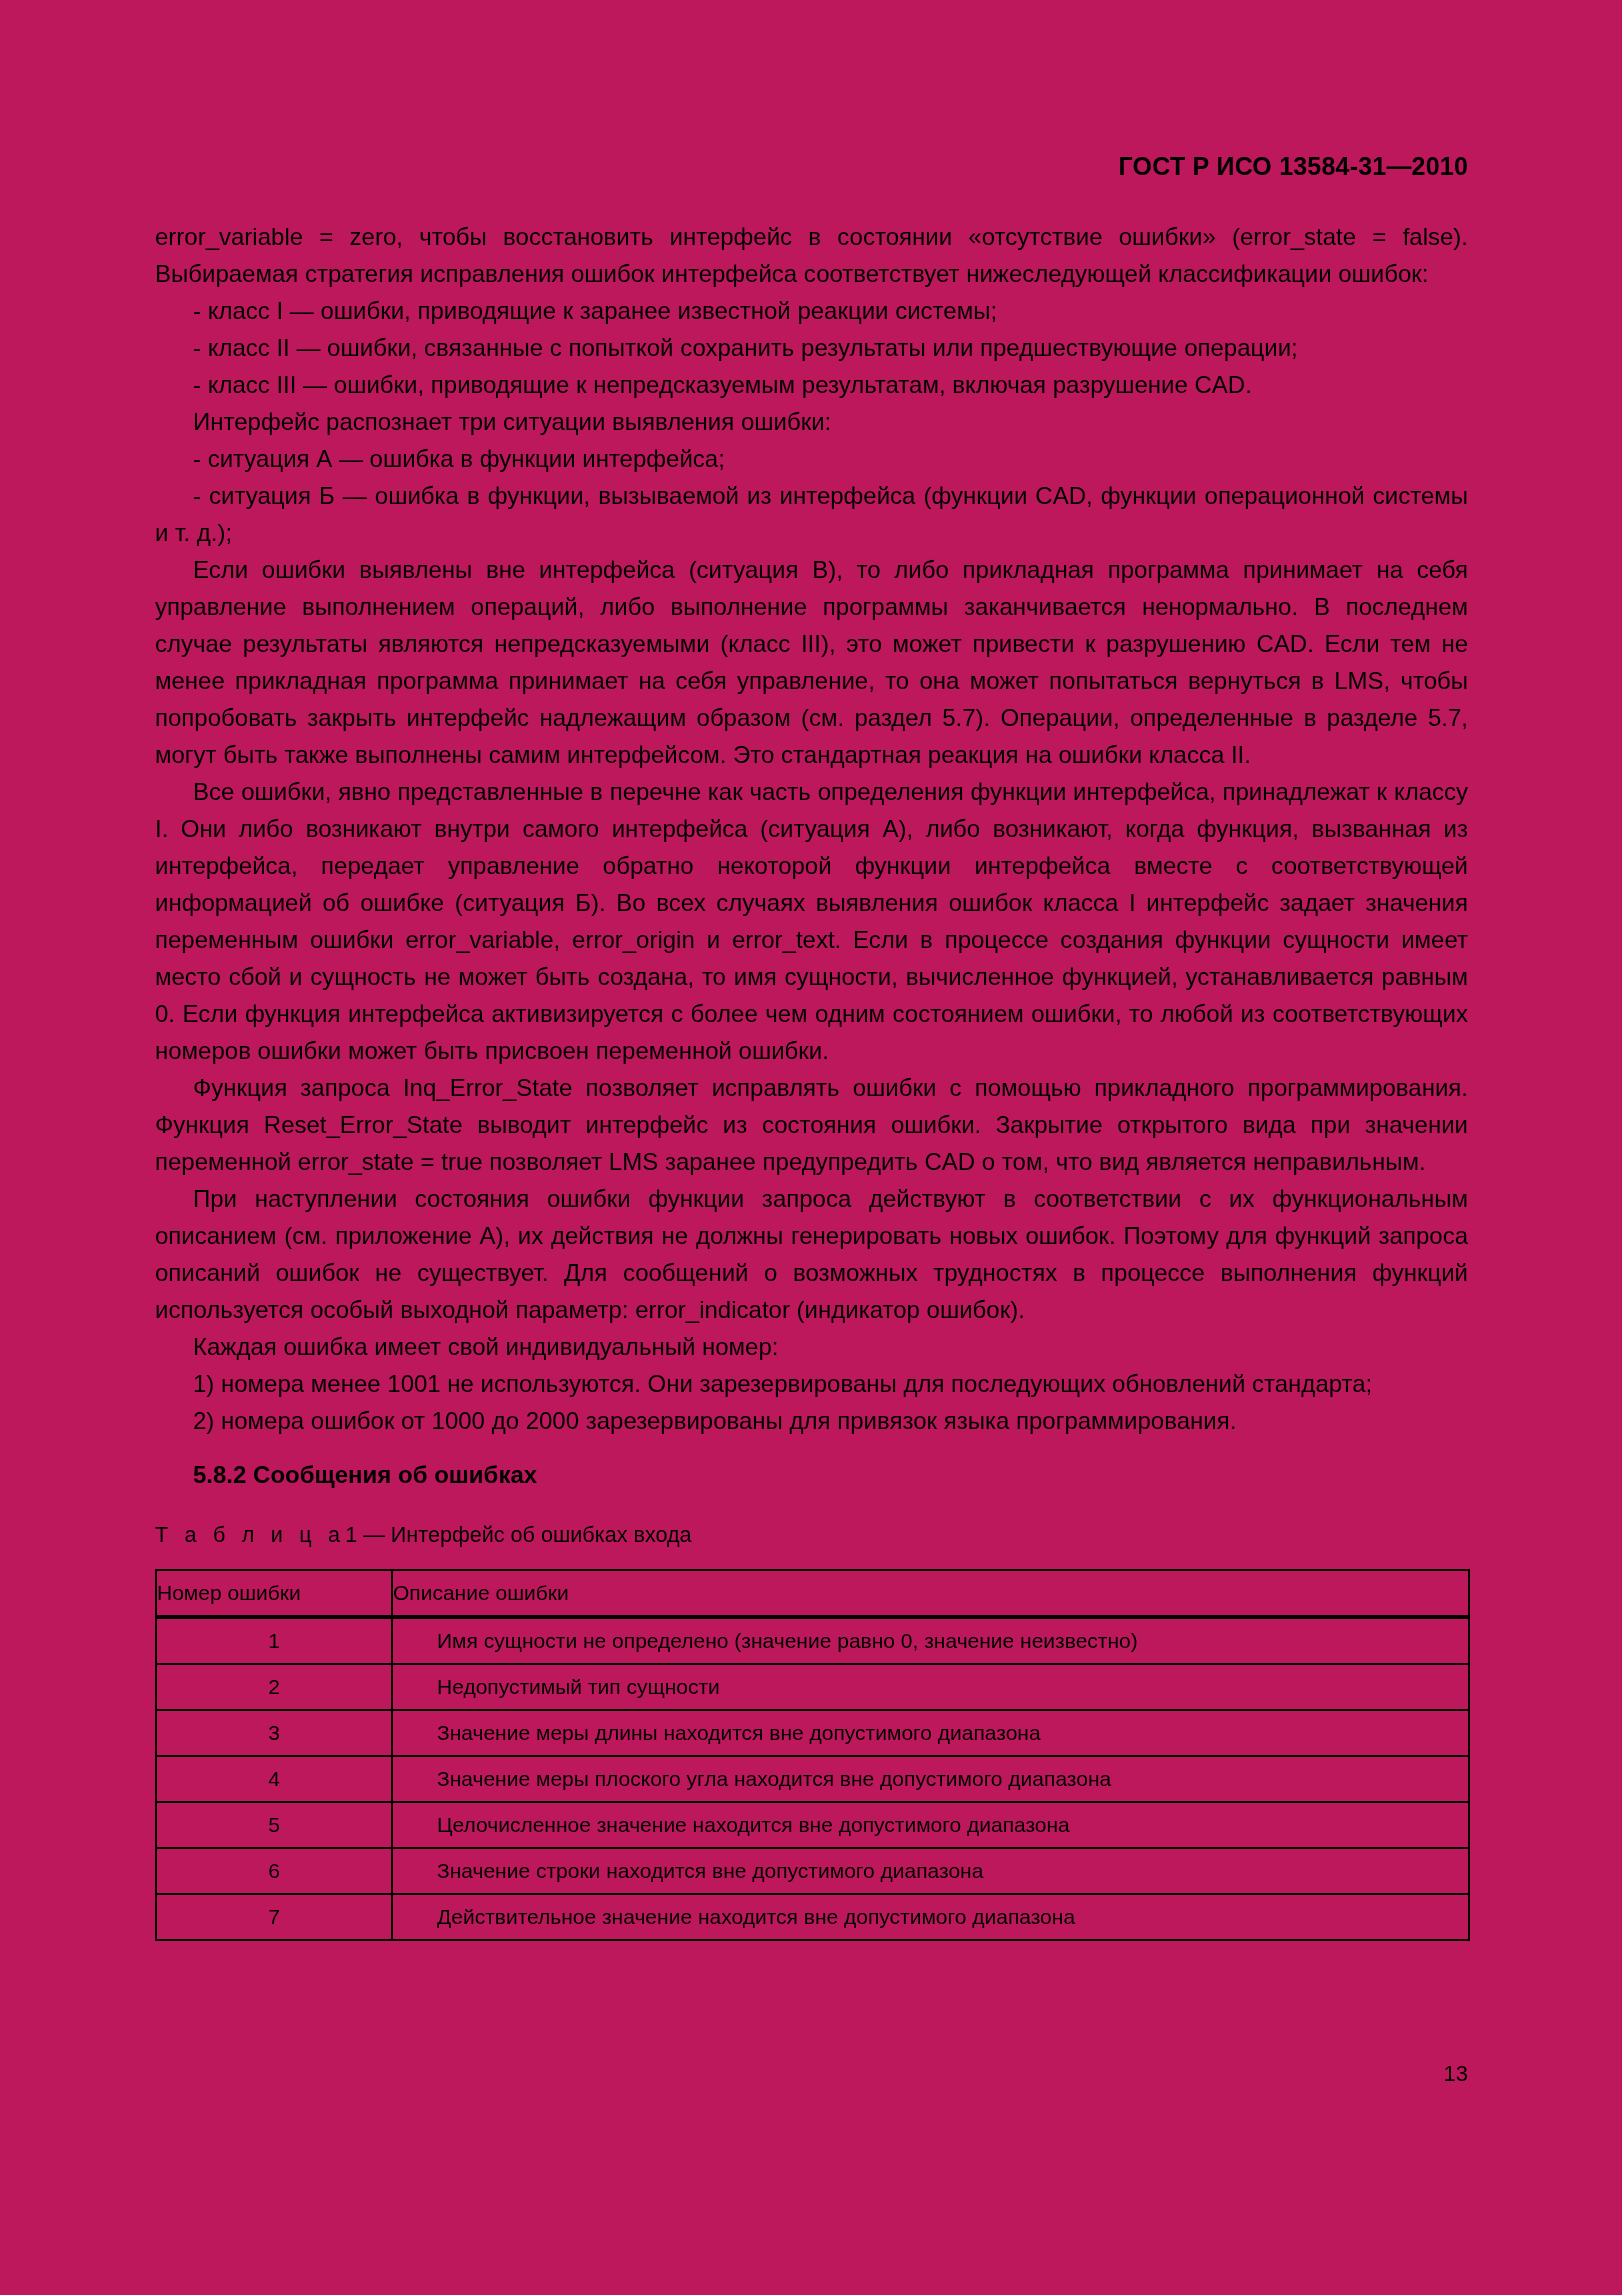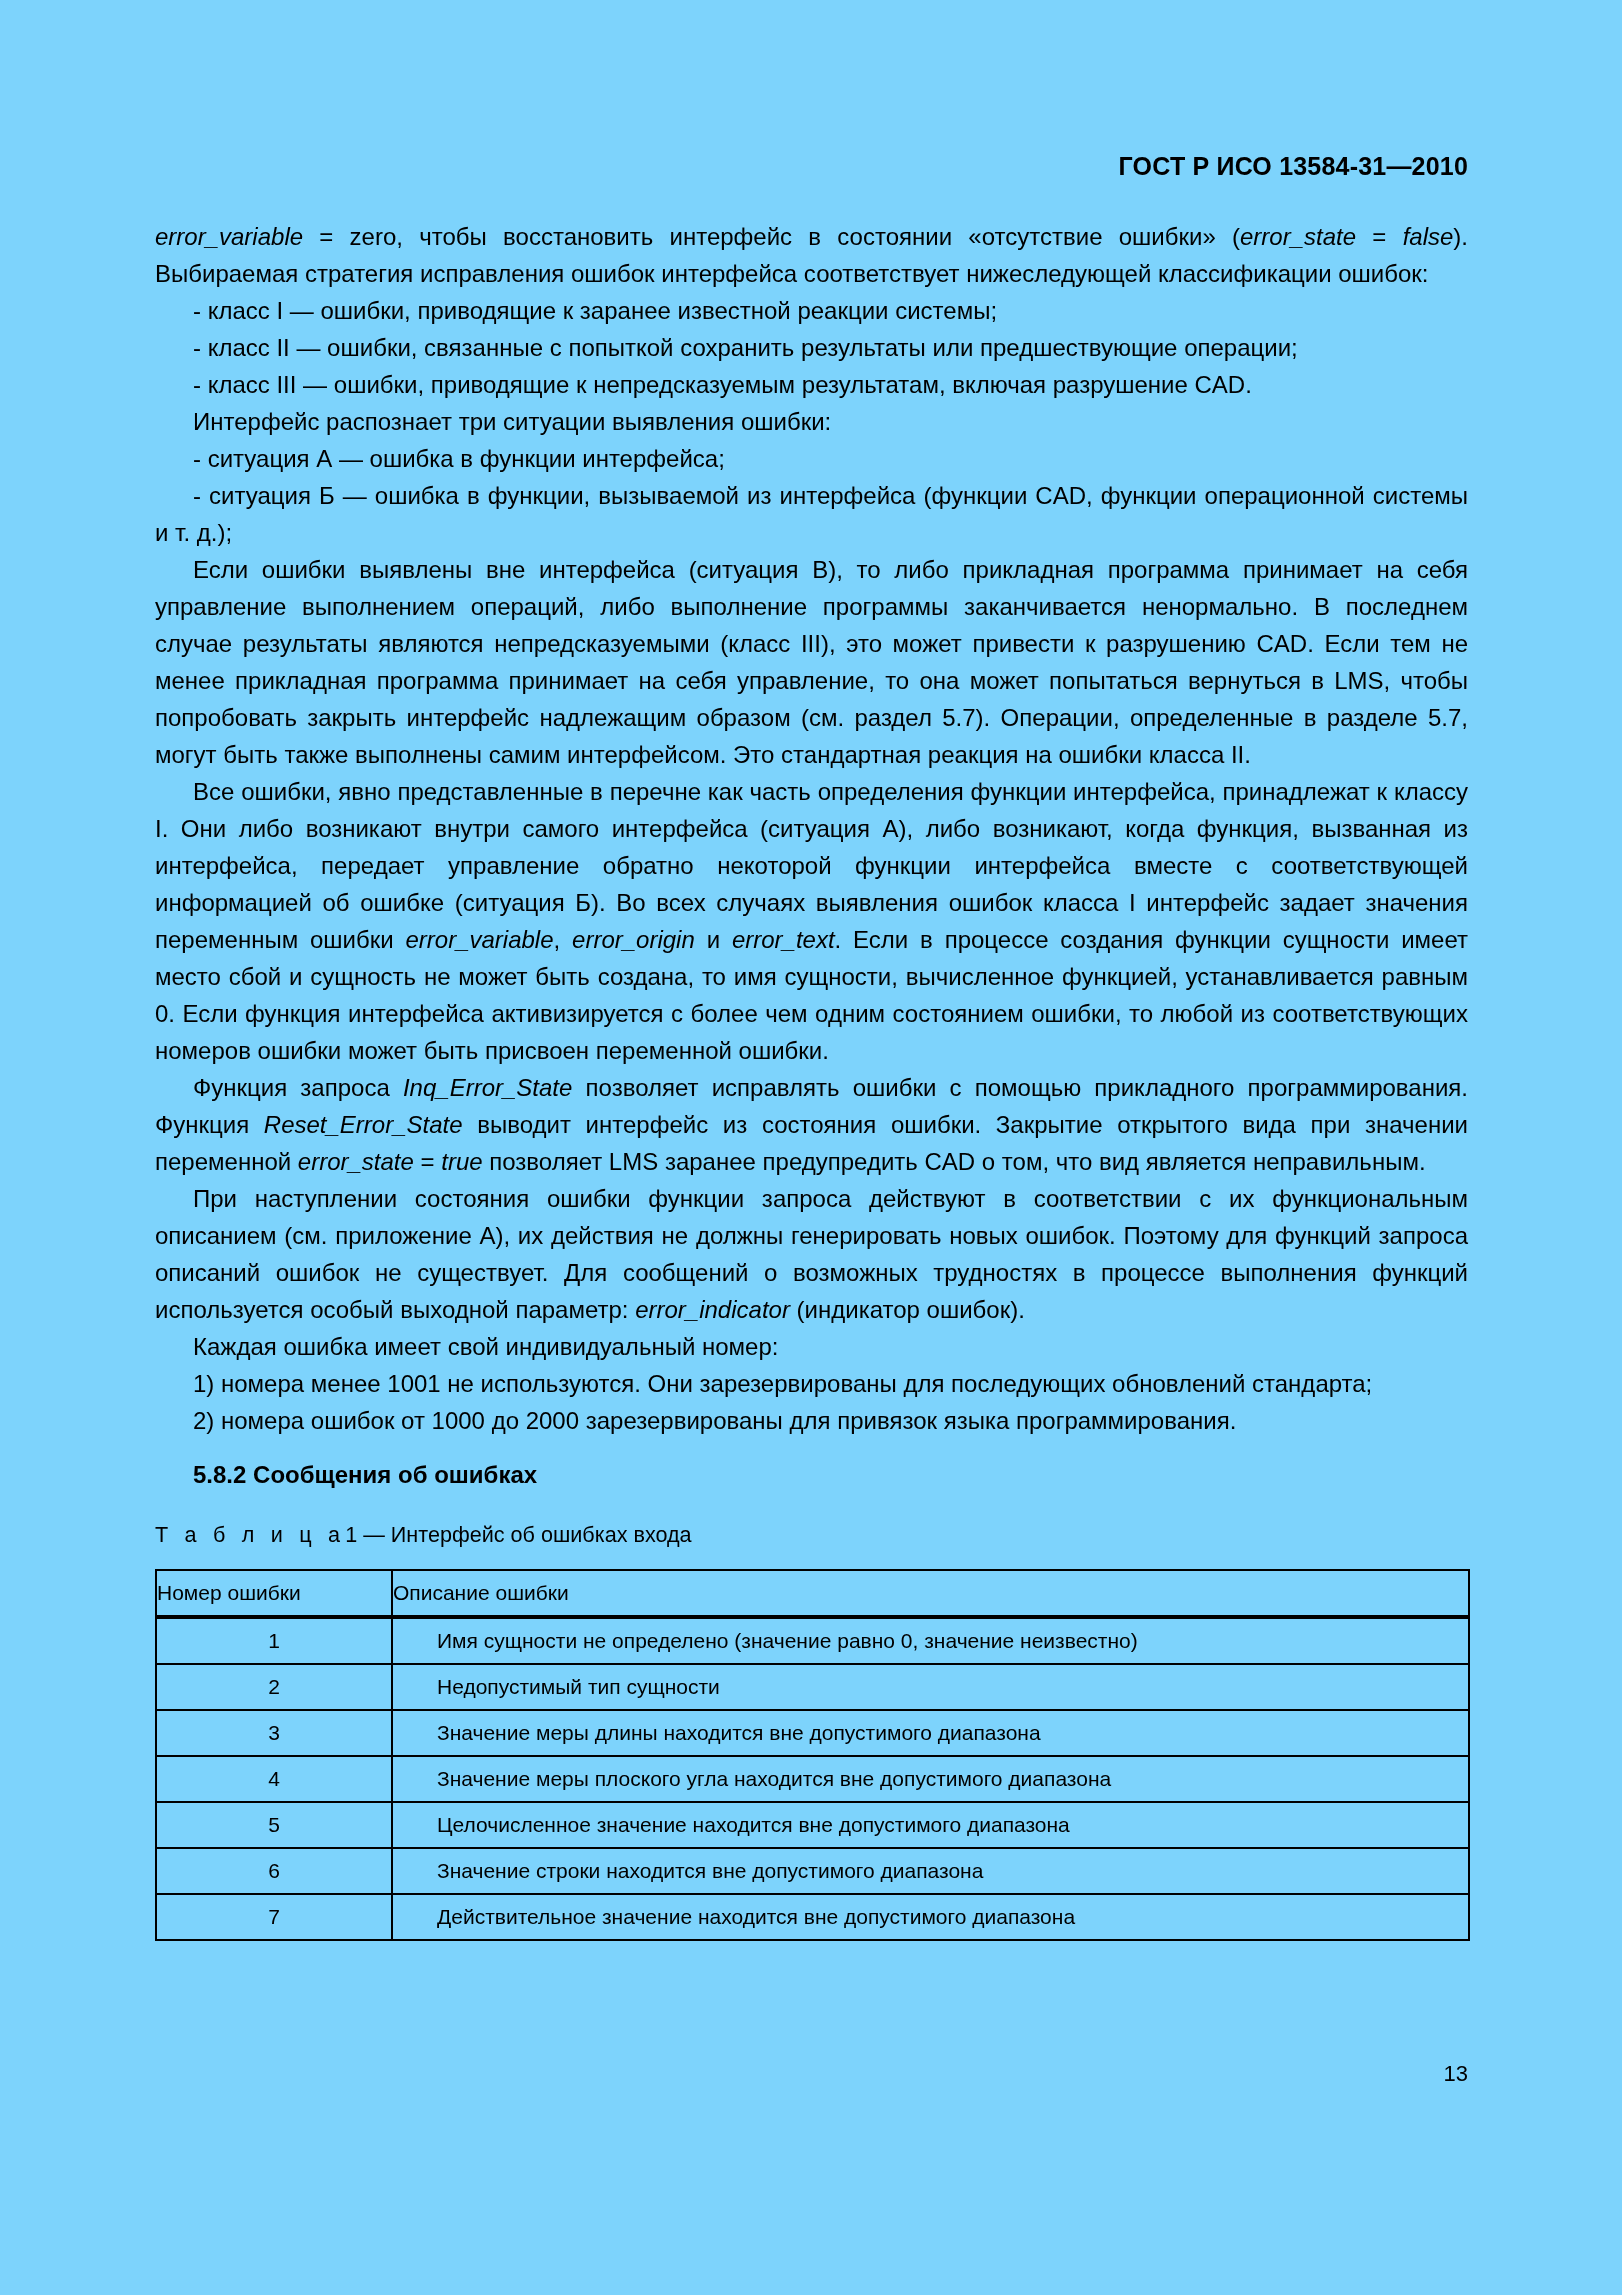--- a/index.html
+++ b/index.html
@@ -8,21 +8,21 @@
     background: #ffffff;
   }
   body {
     font-family: "Liberation Sans", sans-serif;
     color: #000000;
   }
   .page {
     position: relative;
     width: 1623px;
     height: 2295px;
-    background: #7dd3fc;
+    background: #be185d;
     overflow: hidden;
     box-sizing: border-box;
   }
 
   
   .running-header {
     position: absolute;
     top: 152px;
     right: 155px;
     font-size: 25px;
@@ -47,21 +47,20 @@
     text-justify: inter-word;
     hyphens: manual;
   }
   p.para.indent {
     text-indent: 38px;
   }
   p.para.listline {
     text-indent: 38px;
   }
   .ital {
-    font-style: italic;
   }
 
   
   h3.section-heading {
     margin: 0;
     font-size: 24px;
     line-height: 37px;
     font-weight: bold;
     text-indent: 38px;
   }

